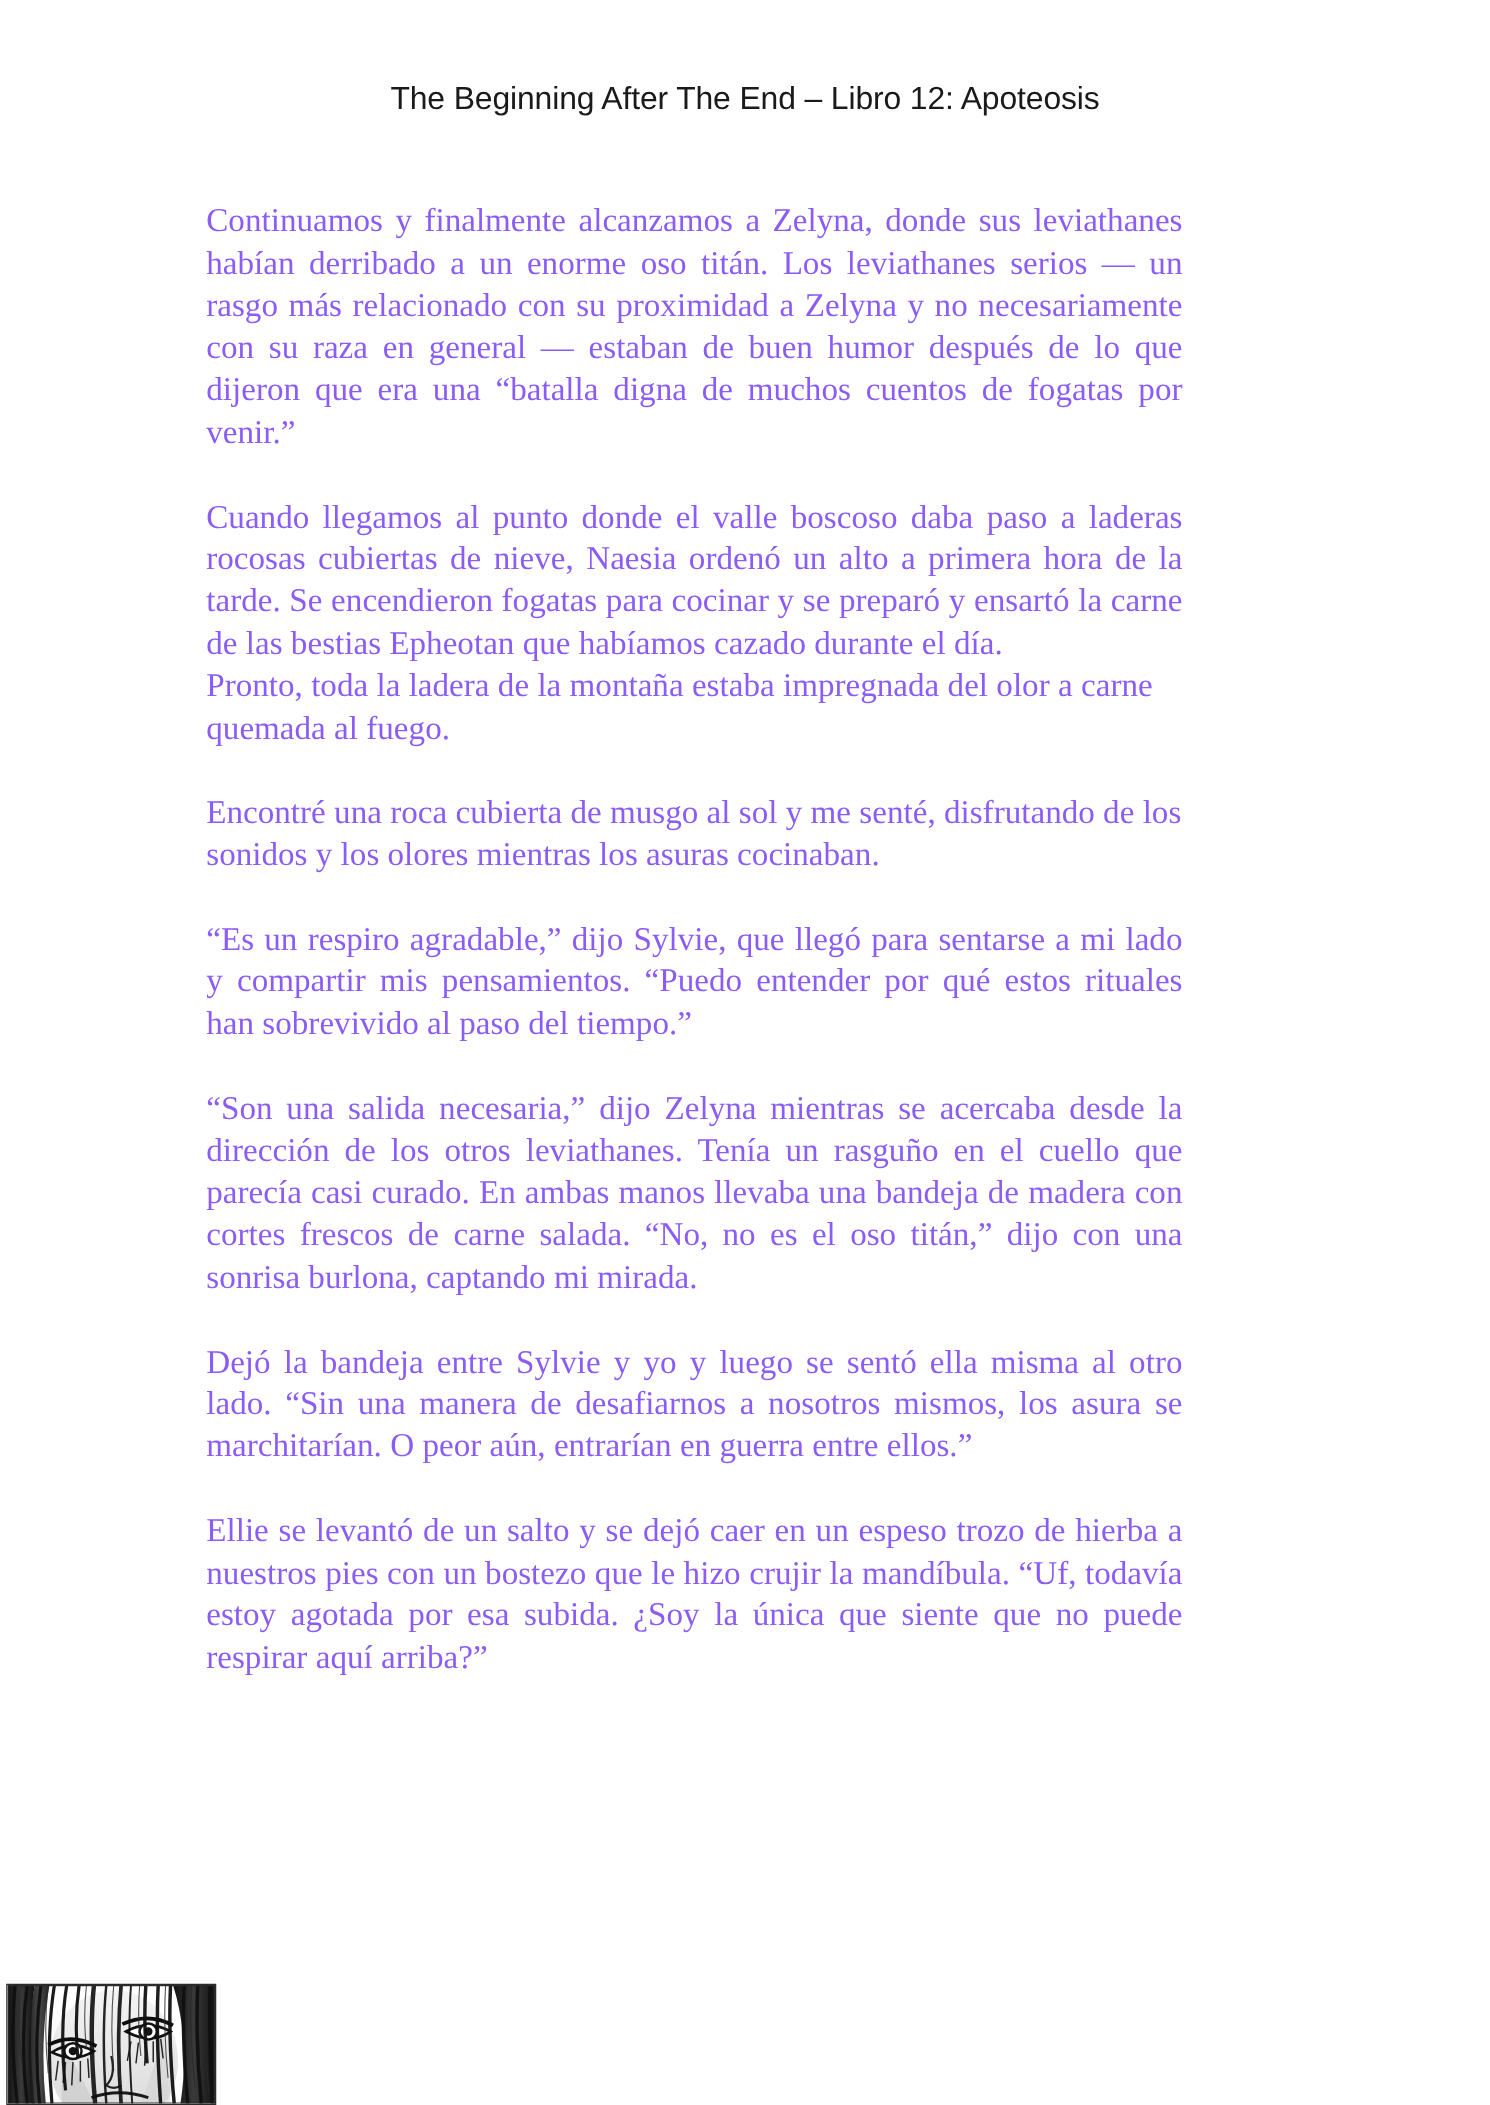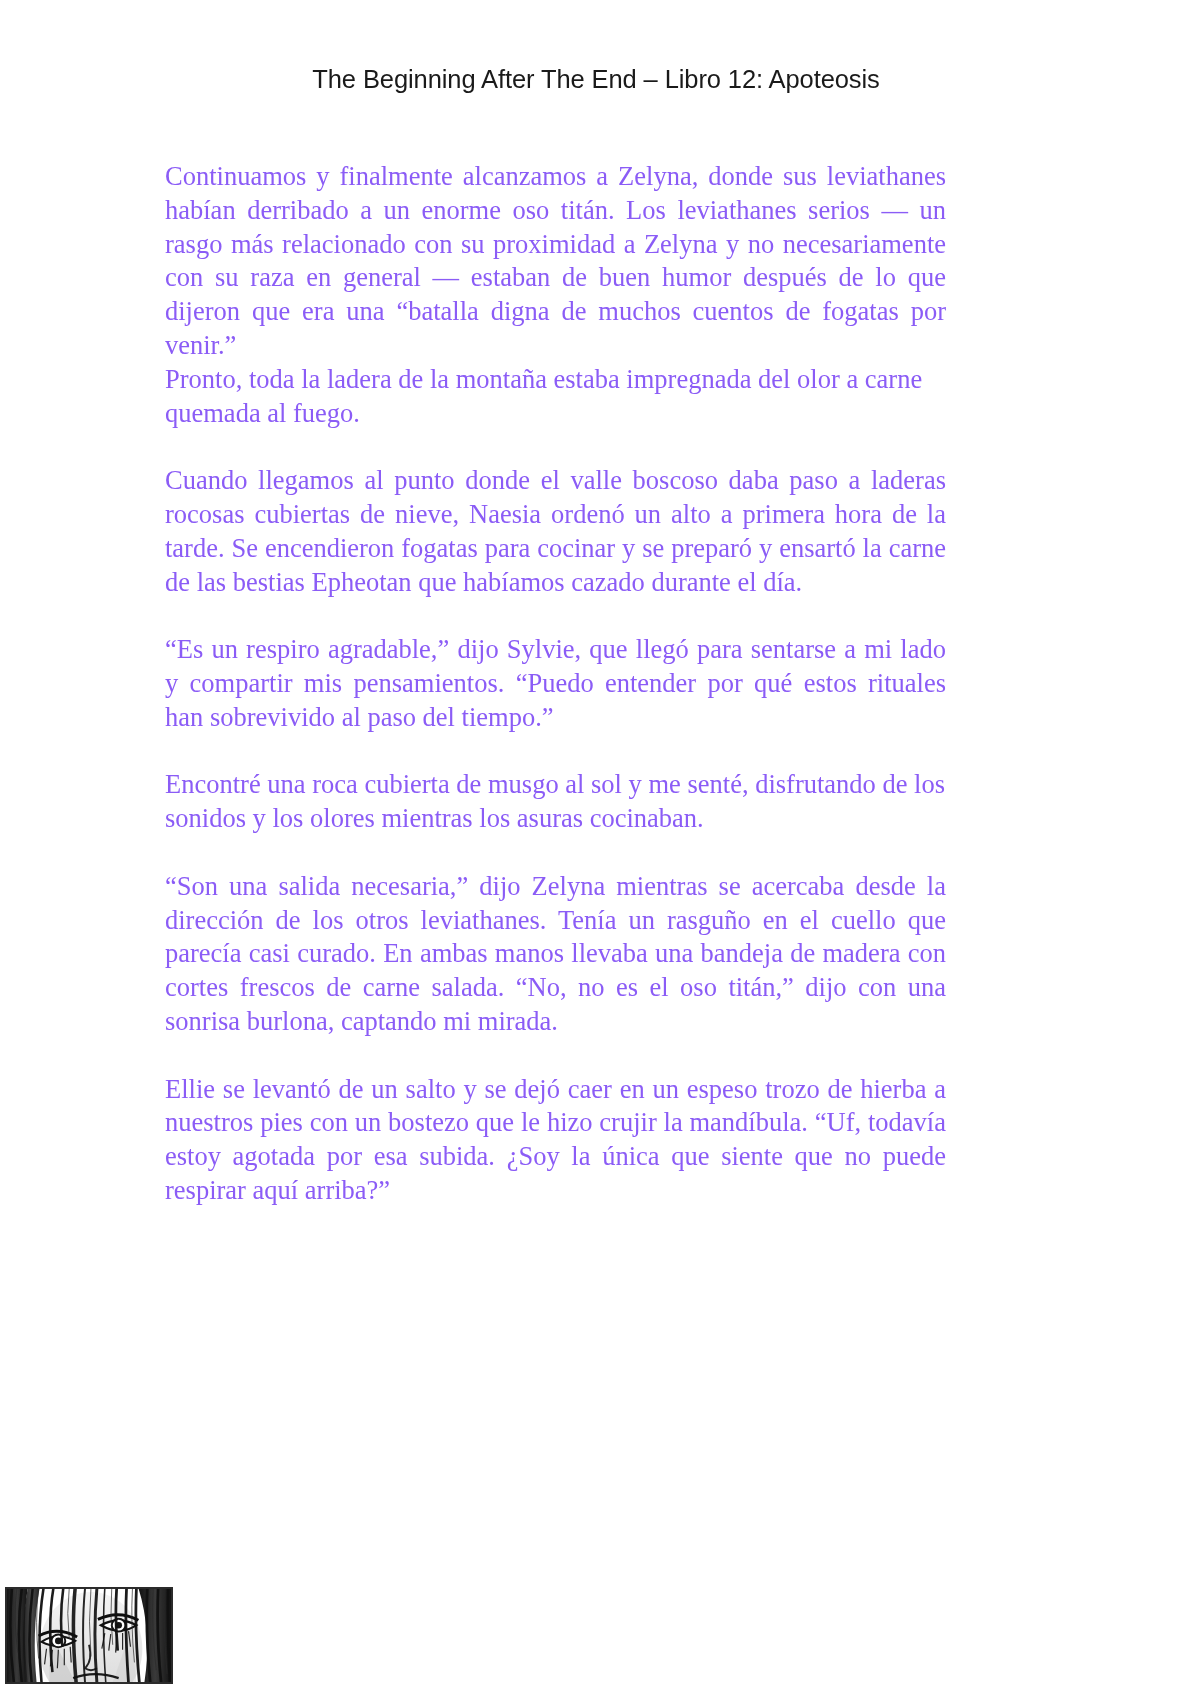--- a/index.html
+++ b/index.html
@@ -94,30 +94,31 @@
 <div class="page">
 
   <div class="doc-header">
     <span class="hdr-line">The Beginning After The End – Libro 12: Apoteosis</span>
   </div>
 
   <div class="body-col">
 
     <p class="para">Continuamos y finalmente alcanzamos a Zelyna, donde sus leviathanes habían derribado a un enorme oso titán. Los leviathanes serios — un rasgo más relacionado con su proximidad a Zelyna y no necesariamente con su raza en general — estaban de buen humor después de lo que dijeron que era una “batalla digna de muchos cuentos de fogatas por venir.”</p>
 
+    <p class="para gap">Cuando llegamos al punto donde el valle boscoso daba paso a laderas rocosas cubiertas de nieve, Naesia ordenó un alto a primera hora de la tarde. Se encendieron fogatas para cocinar y se preparó y ensartó la carne de las bestias Epheotan que habíamos cazado durante el día.</p>
+
     <p class="para tight leftal">Pronto, toda la ladera de la montaña estaba impregnada del olor a carne quemada al fuego.</p>
 
-    <p class="para gap">Cuando llegamos al punto donde el valle boscoso daba paso a laderas rocosas cubiertas de nieve, Naesia ordenó un alto a primera hora de la tarde. Se encendieron fogatas para cocinar y se preparó y ensartó la carne de las bestias Epheotan que habíamos cazado durante el día.</p>
+    <p class="para gap leftal">Encontré una roca cubierta de musgo al sol y me senté, disfrutando de los sonidos y los olores mientras los asuras cocinaban.</p>
 
     <p class="para gap">“Es un respiro agradable,” dijo Sylvie, que llegó para sentarse a mi lado y compartir mis pensamientos. “Puedo entender por qué estos rituales han sobrevivido al paso del tiempo.”</p>
 
-    <p class="para gap leftal">Encontré una roca cubierta de musgo al sol y me senté, disfrutando de los sonidos y los olores mientras los asuras cocinaban.</p>
-
     <p class="para gap">“Son una salida necesaria,” dijo Zelyna mientras se acercaba desde la dirección de los otros leviathanes. Tenía un rasguño en el cuello que parecía casi curado. En ambas manos llevaba una bandeja de madera con cortes frescos de carne salada. “No, no es el oso titán,” dijo con una sonrisa burlona, captando mi mirada.</p>
 
+    <p class="para gap">Dejó la bandeja entre Sylvie y yo y luego se sentó ella misma al otro lado. “Sin una manera de desafiarnos a nosotros mismos, los asura se marchitarían. O peor aún, entrarían en guerra entre ellos.”</p>
 
     <p class="para gap">Ellie se levantó de un salto y se dejó caer en un espeso trozo de hierba a nuestros pies con un bostezo que le hizo crujir la mandíbula. “Uf, todavía estoy agotada por esa subida. ¿Soy la única que siente que no puede respirar aquí arriba?”</p>
 
   </div>
 
   <div class="illustration">
     <svg viewBox="0 0 168 97" preserveAspectRatio="none" aria-hidden="true">
       <defs>
         <linearGradient id="skin" x1="0" y1="0" x2="0" y2="1">
           <stop offset="0%" stop-color="#f4f4f4"></stop>

